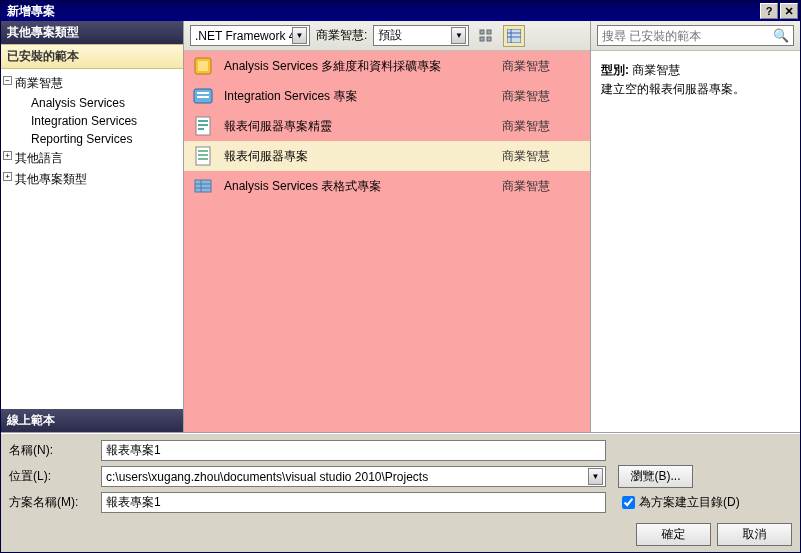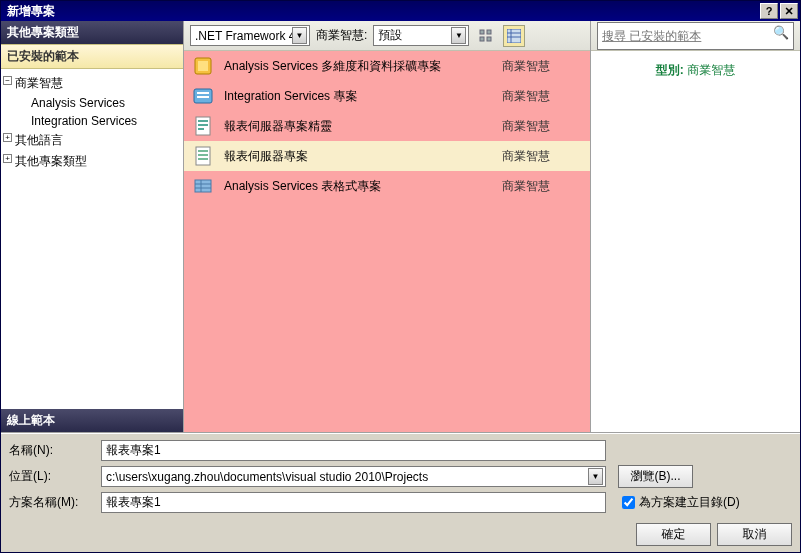--- a/index.html
+++ b/index.html
@@ -28,24 +28,24 @@
 .view-btn.active { border:1px solid #a0a080; background:#f5e8a8;}
 .view-icon { width:14px; height:14px; }
 .template-list { flex:1; overflow:auto; background:#fca5a5; }
 .template-row { display:flex; align-items:center; height:30px; padding:0 8px; cursor:pointer;}
 .template-row.selected { background:#f9eecb; }
 .tmpl-icon { width:22px; height:22px; margin-right:10px; flex-shrink:0;}
 .tmpl-name { flex:1; white-space:nowrap; overflow:hidden; text-overflow:ellipsis;}
 .tmpl-cat { width:80px; text-align:left; color:#333;}
 .right-col { width:210px; border-left:1px solid #a0a0a0; display:flex; flex-direction:column; background:#fff;}
 .search-row { height:30px; background: linear-gradient(#f0f0e8,#e0e0d8); border-bottom:1px solid #c0c0b0; display:flex; align-items:center; padding:0 6px;}
-.search-input { flex:1; height:28px; border:1px solid #7a7a7a; padding:0 32px 0 4px; color:#888; background:#fff;text-decoration:underline;}
+.search-input { flex:1; height:21px; border:1px solid #7a7a7a; padding:0 32px 0 4px; color:#888; background:#fff;}
 .search-wrap { position:relative; flex:1; display:flex;}
 .search-icon { position:absolute; right:4px; top:3px; color:#2a6fc9; font-size:13px; cursor:pointer;}
-.desc-pane { flex:1; padding:10px; color:#15803d; line-height:1.6;text-align:center;}
+.desc-pane { flex:1; padding:10px; color:#000000; line-height:1.6;}
 .desc-type-label { font-weight:bold; }
 .bottom-pane { background:#d8d4c8; padding:6px 8px; border-top:1px solid #fff;}
 .form-row { display:flex; align-items:center; margin-bottom:4px; }
 .form-label { width:92px; }
 .form-input { flex:1; height:21px; border:1px solid #7a7a7a; background:#fff; padding:0 4px;}
 .form-input.combo-style { display:flex; align-items:center; padding:0 2px 0 4px;}
 .browse-btn, .dlg-btn { height:23px; min-width:75px; background:linear-gradient(#fafafa,#e0e0e0); border:1px solid #707070; cursor:pointer; padding:0 10px; margin-left:6px;}
 .button-row { display:flex; justify-content:flex-end; align-items:center; margin-top:6px; padding-top:4px;}
 .checkbox-row { display:flex; align-items:center; margin-left:10px; white-space:nowrap;}
 .checkbox-row input { margin-right:4px;}
@@ -67,20 +67,21 @@
       <div class="left-col">
         <div class="section-header">其他專案類型</div>
         <div class="section-header light">已安裝的範本</div>
         <div class="tree">
           <div class="tree-item lvl1">
             <span class="tree-exp">−</span>
             <span>商業智慧</span>
           </div>
           <div class="tree-item lvl2">Analysis Services</div>
           <div class="tree-item lvl2">Integration Services</div>
+          <div class="tree-item lvl2">Reporting Services</div>
           <div class="tree-item lvl1">
             <span class="tree-exp">+</span>
             <span>其他語言</span>
           </div>
           <div class="tree-item lvl1">
             <span class="tree-exp">+</span>
             <span>其他專案類型</span>
           </div>
         </div>
         <div class="section-header">線上範本</div>
@@ -180,20 +181,21 @@
           <div class="search-wrap">
             <input class="search-input" placeholder="搜尋 已安裝的範本" style="">
             <span class="search-icon">🔍</span>
           </div>
         </div>
         <div class="desc-pane">
           <div>
             <span class="desc-type-label">型別:</span>
             <span>商業智慧</span>
           </div>
+          <div>建立空的報表伺服器專案。</div>
         </div>
       </div>
     </div>
 
     <div class="bottom-pane">
       <div class="form-row">
         <span class="form-label">名稱(N):</span>
         <input class="form-input" value="報表專案1" style="">
         <div class="form-right-cell"></div>
       </div>

